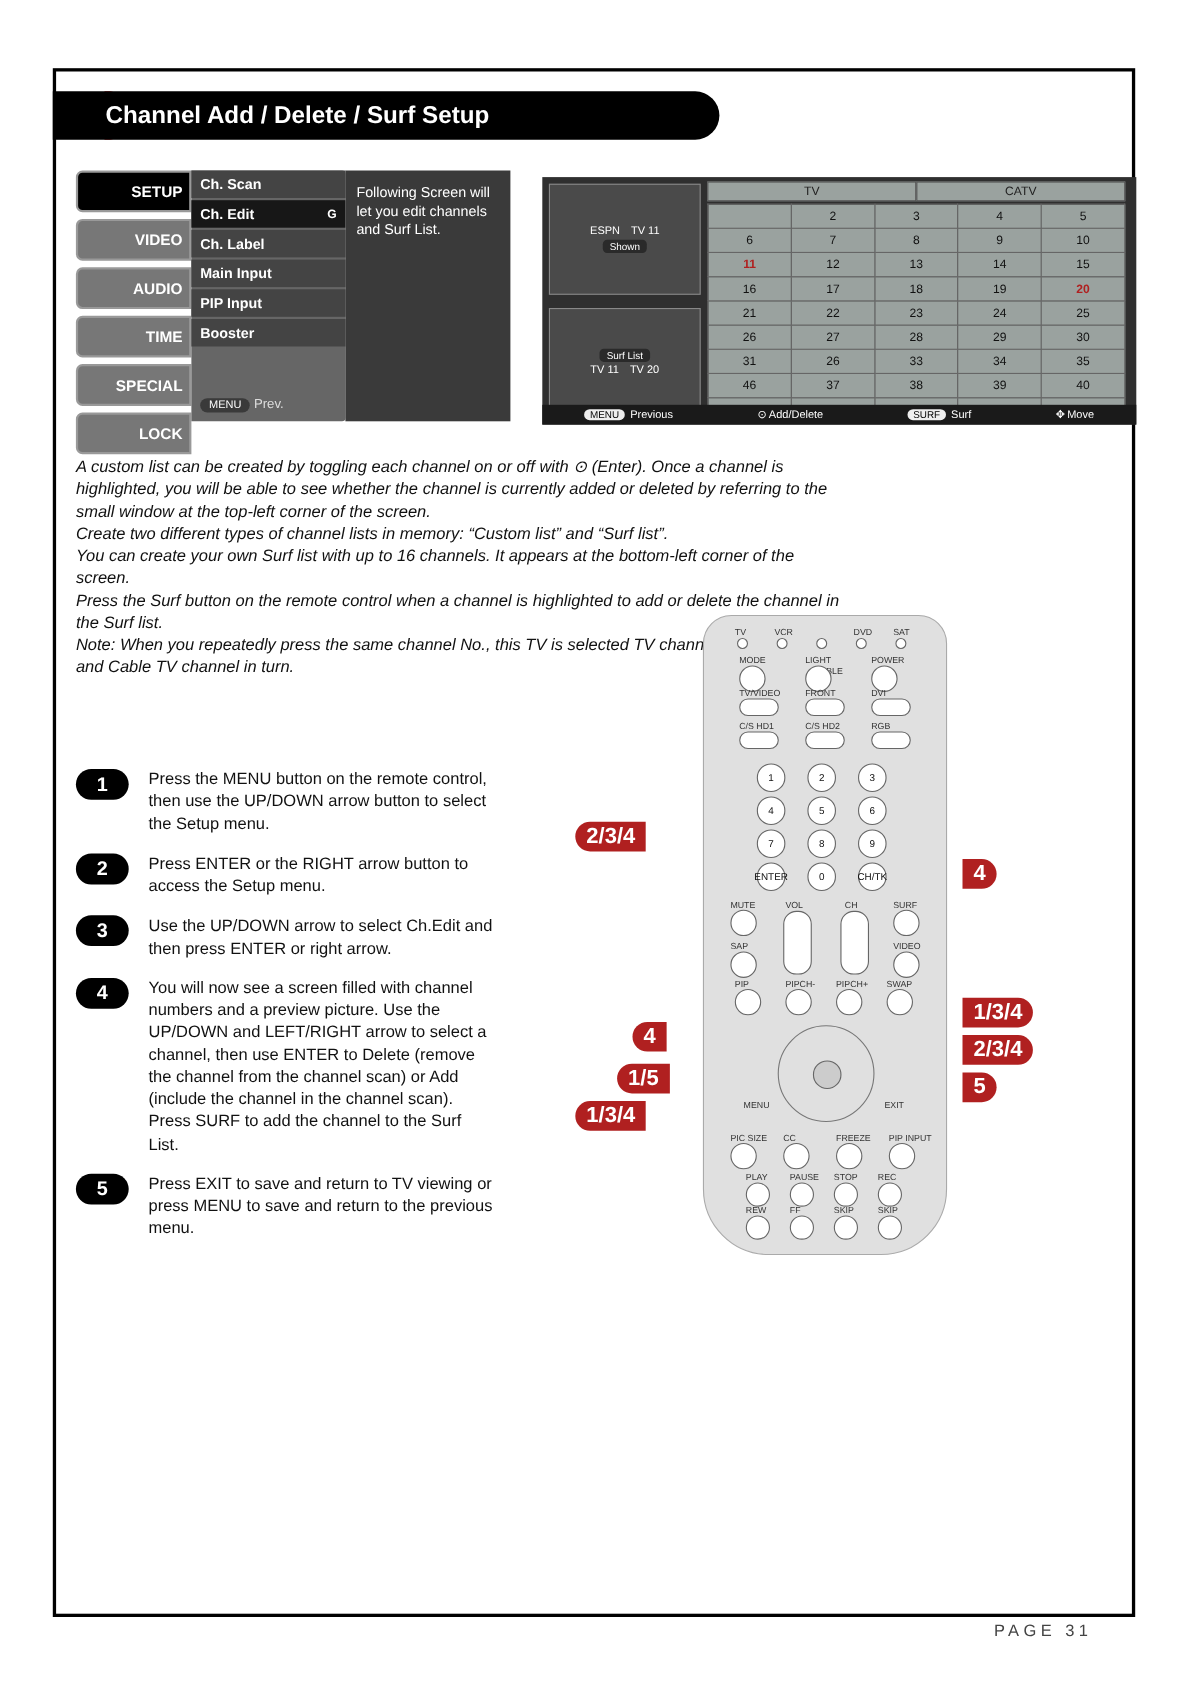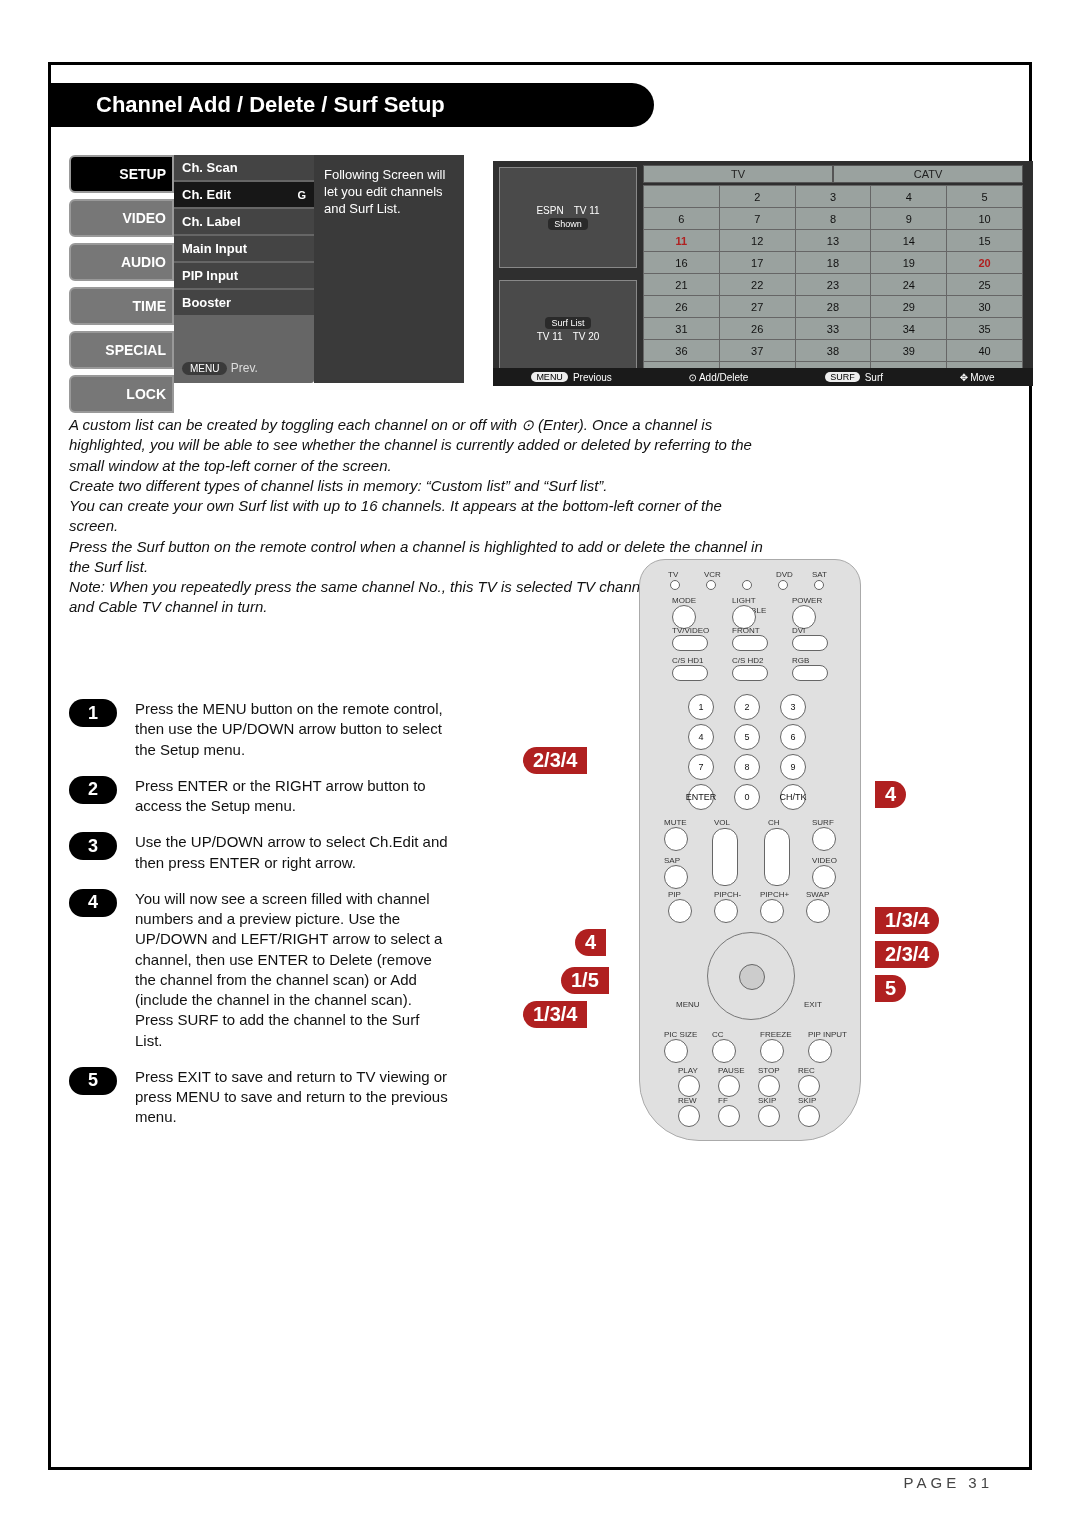--- a/index.html
+++ b/index.html
@@ -167,21 +167,21 @@
                   <td class="">30</td>
                 </tr>
                 <tr>
                   <td class="">31</td>
                   <td class="">26</td>
                   <td class="">33</td>
                   <td class="">34</td>
                   <td class="">35</td>
                 </tr>
                 <tr>
-                  <td class="">36</td>
+                  <td class="">46</td>
                   <td class="">37</td>
                   <td class="">38</td>
                   <td class="">39</td>
                   <td class="">40</td>
                 </tr>
                 <tr>
                   <td class="">41</td>
                   <td class="">42</td>
                   <td class="">43</td>
                   <td class="">44</td>

